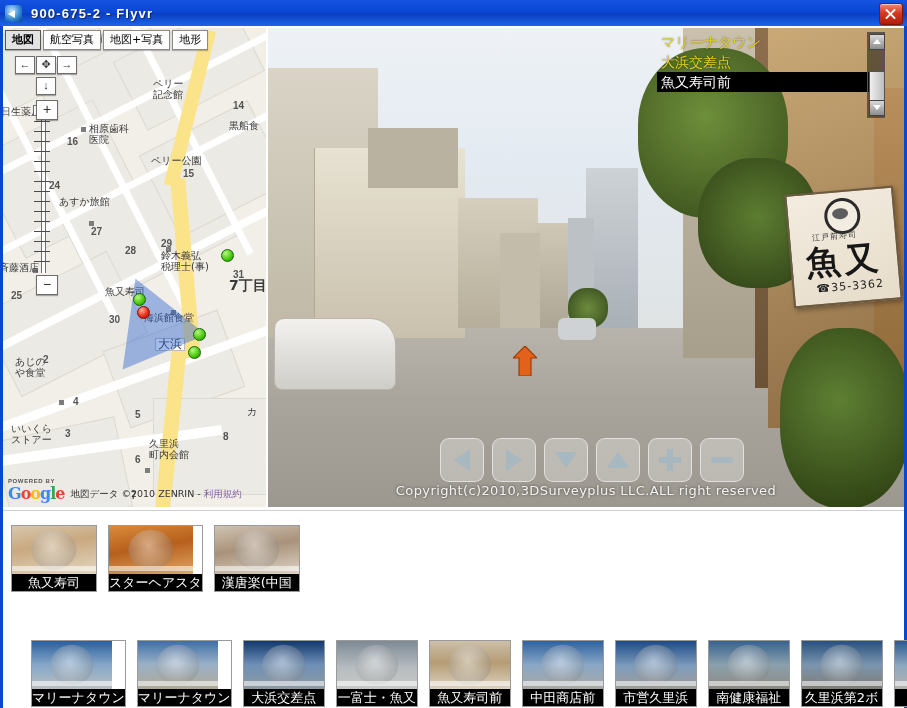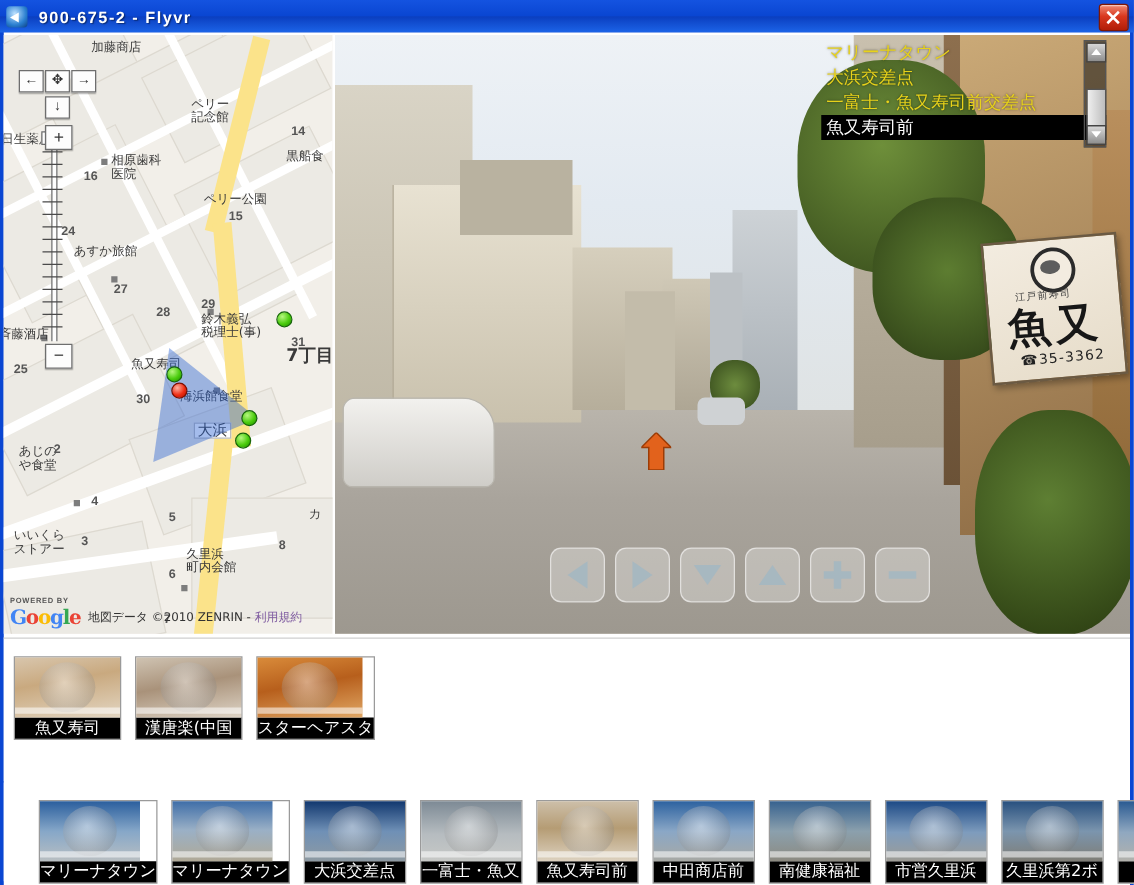--- a/index.html
+++ b/index.html
@@ -238,21 +238,21 @@
         <div class="gmark" style="left:130px;top:265px;"></div>
         <div class="rmark" style="left:134px;top:278px;"></div>
         <div class="gmark" style="left:190px;top:300px;"></div>
         <div class="gmark" style="left:185px;top:318px;"></div>
 
         <div class="maplbl" style="left:70px;top:5px;">加藤商店</div>
         <div class="maplbl" style="left:150px;top:50px;">ペリー<br>記念館</div>
         <div class="maplbl" style="left:226px;top:92px;">黒船食</div>
         <div class="maplbl" style="left:86px;top:95px;">相原歯科<br>医院</div>
         <div class="maplbl" style="left:-2px;top:78px;">日生薬局</div>
-        <div class="maplbl" style="left:160px;top:127px;font-family:Liberation Mono, monospace;">ペリー公園</div>
+        <div class="maplbl" style="left:148px;top:127px;">ペリー公園</div>
         <div class="maplbl" style="left:56px;top:168px;">あすか旅館</div>
         <div class="maplbl" style="left:-4px;top:234px;">斉藤酒店</div>
         <div class="maplbl" style="left:158px;top:222px;">鈴木義弘<br>税理士(事)</div>
         <div class="maplbl" style="left:102px;top:258px;">魚又寿司</div>
         <div class="maplbl" style="left:141px;top:284px;">海浜館食堂</div>
         <div class="maplbl" style="left:226px;top:252px;font-size:14px;font-weight:bold;">7丁目</div>
         <div class="maplbl" style="left:152px;top:310px;font-size:12px;background:#fff;border:1px solid #bbb;padding:0 2px;">大浜</div>
         <div class="maplbl" style="left:12px;top:328px;">あじの<br>や食堂</div>
         <div class="maplbl" style="left:8px;top:395px;">いいくら<br>ストアー</div>
         <div class="maplbl" style="left:146px;top:410px;">久里浜<br>町内会館</div>
@@ -270,20 +270,26 @@
         <div class="mapnum" style="left:106px;top:286px;">30</div>
         <div class="mapnum" style="left:40px;top:326px;">2</div>
         <div class="mapnum" style="left:62px;top:400px;">3</div>
         <div class="mapnum" style="left:70px;top:368px;">4</div>
         <div class="mapnum" style="left:132px;top:381px;">5</div>
         <div class="mapnum" style="left:132px;top:426px;">6</div>
         <div class="mapnum" style="left:128px;top:462px;">7</div>
         <div class="mapnum" style="left:220px;top:403px;">8</div>
       </div>
 
+      <div id="map-tabs">
+        <div class="mtab active">地図</div>
+        <div class="mtab">航空写真</div>
+        <div class="mtab">地図+写真</div>
+        <div class="mtab">地形</div>
+      </div>
 
       <div id="pan-ctl">
         <div class="pbtn" style="left:0;top:0;">←</div>
         <div class="pbtn" style="left:21px;top:0;">✥</div>
         <div class="pbtn" style="left:42px;top:0;">→</div>
         <div class="pbtn" style="left:21px;top:21px;">↓</div>
         <div class="pbtn" style="left:21px;top:44px;width:20px;height:18px;font-size:14px;line-height:17px;">+</div>
         <div class="pbtn" style="left:21px;top:219px;width:20px;height:18px;font-size:14px;line-height:17px;">−</div>
       </div>
       <div id="zoom-track">
@@ -354,21 +360,20 @@
         <div id="sign-tel">☎35-3362</div>
       </div>
 
       <svg id="dir-arrow" viewBox="0 0 24 30">
         <polygon points="12,0 24,12 18,12 18,30 6,30 6,12 0,12" fill="#e2621c" stroke="#9c3c06" stroke-width="1.2"></polygon>
       </svg>
 
       <div id="list-overlay">
         <div class="lrow">マリーナタウン</div>
         <div class="lrow">大浜交差点</div>
-        <div class="lrow">一富士・魚又寿司前交差点</div>
         <div class="lrow sel">魚又寿司前</div>
         <div id="list-scroll">
           <div class="sarrow up">
               <i></i>
             </div>
           <div id="list-thumb"></div>
           <div class="sarrow down">
               <i></i>
             </div>
         </div>
@@ -388,44 +393,45 @@
             <span class="g up"></span>
           </div>
         <div class="nbtn">
             <span class="g plus"></span>
           </div>
         <div class="nbtn">
             <span class="g minus"></span>
           </div>
       </div>
 
+      <div id="copyright">Copyright(c)2010,3DSurveyplus LLC.ALL right reserved</div>
     </div>
 
     <div id="strip-top">
       <div class="thumbrow" style="left:8px;top:14px;">
         <div class="thumb">
           <div class="img p1" style="width:84px;height:48px;position:relative;">
               <div class="pano-sphere"></div>
               <div class="pano-band"></div>
             </div>
           <div class="cap">魚又寿司</div>
         </div>
         <div class="thumb">
+          <div class="img p2" style="width:84px;height:48px;position:relative;">
+              <div class="pano-sphere"></div>
+              <div class="pano-band"></div>
+            </div>
+          <div class="cap">スターヘアスタ</div>
+        </div>
+        <div class="thumb">
           <div class="img p3" style="width:84px;height:48px;position:relative;">
               <div class="pano-sphere"></div>
               <div class="pano-band"></div>
             </div>
           <div class="cap">漢唐楽(中国</div>
-        </div>
-        <div class="thumb">
-          <div class="img p2" style="width:84px;height:48px;position:relative;">
-              <div class="pano-sphere"></div>
-              <div class="pano-band"></div>
-            </div>
-          <div class="cap">スターヘアスタ</div>
         </div>
       </div>
     </div>
 
     <div id="strip-bottom">
       <div class="thumbrow" style="left:28px;top:14px;">
         <div class="thumb">
           <div class="img p6" style="width:80px;height:48px;position:relative;">
               <div class="pano-sphere"></div>
               <div class="pano-band"></div>
@@ -461,32 +467,32 @@
           <div class="cap">魚又寿司前</div>
         </div>
         <div class="thumb">
           <div class="img p11" style="width:80px;height:48px;position:relative;">
               <div class="pano-sphere"></div>
               <div class="pano-band"></div>
             </div>
           <div class="cap">中田商店前</div>
         </div>
         <div class="thumb">
+          <div class="img p12" style="width:80px;height:48px;position:relative;">
+              <div class="pano-sphere"></div>
+              <div class="pano-band"></div>
+            </div>
+          <div class="cap">市営久里浜</div>
+        </div>
+        <div class="thumb">
           <div class="img p13" style="width:80px;height:48px;position:relative;">
               <div class="pano-sphere"></div>
               <div class="pano-band"></div>
             </div>
           <div class="cap">南健康福祉</div>
-        </div>
-        <div class="thumb">
-          <div class="img p12" style="width:80px;height:48px;position:relative;">
-              <div class="pano-sphere"></div>
-              <div class="pano-band"></div>
-            </div>
-          <div class="cap">市営久里浜</div>
         </div>
         <div class="thumb">
           <div class="img p14" style="width:80px;height:48px;position:relative;">
               <div class="pano-sphere"></div>
               <div class="pano-band"></div>
             </div>
           <div class="cap">久里浜第2ボ</div>
         </div>
         <div class="thumb">
           <div class="img p15" style="width:80px;height:48px;position:relative;">

